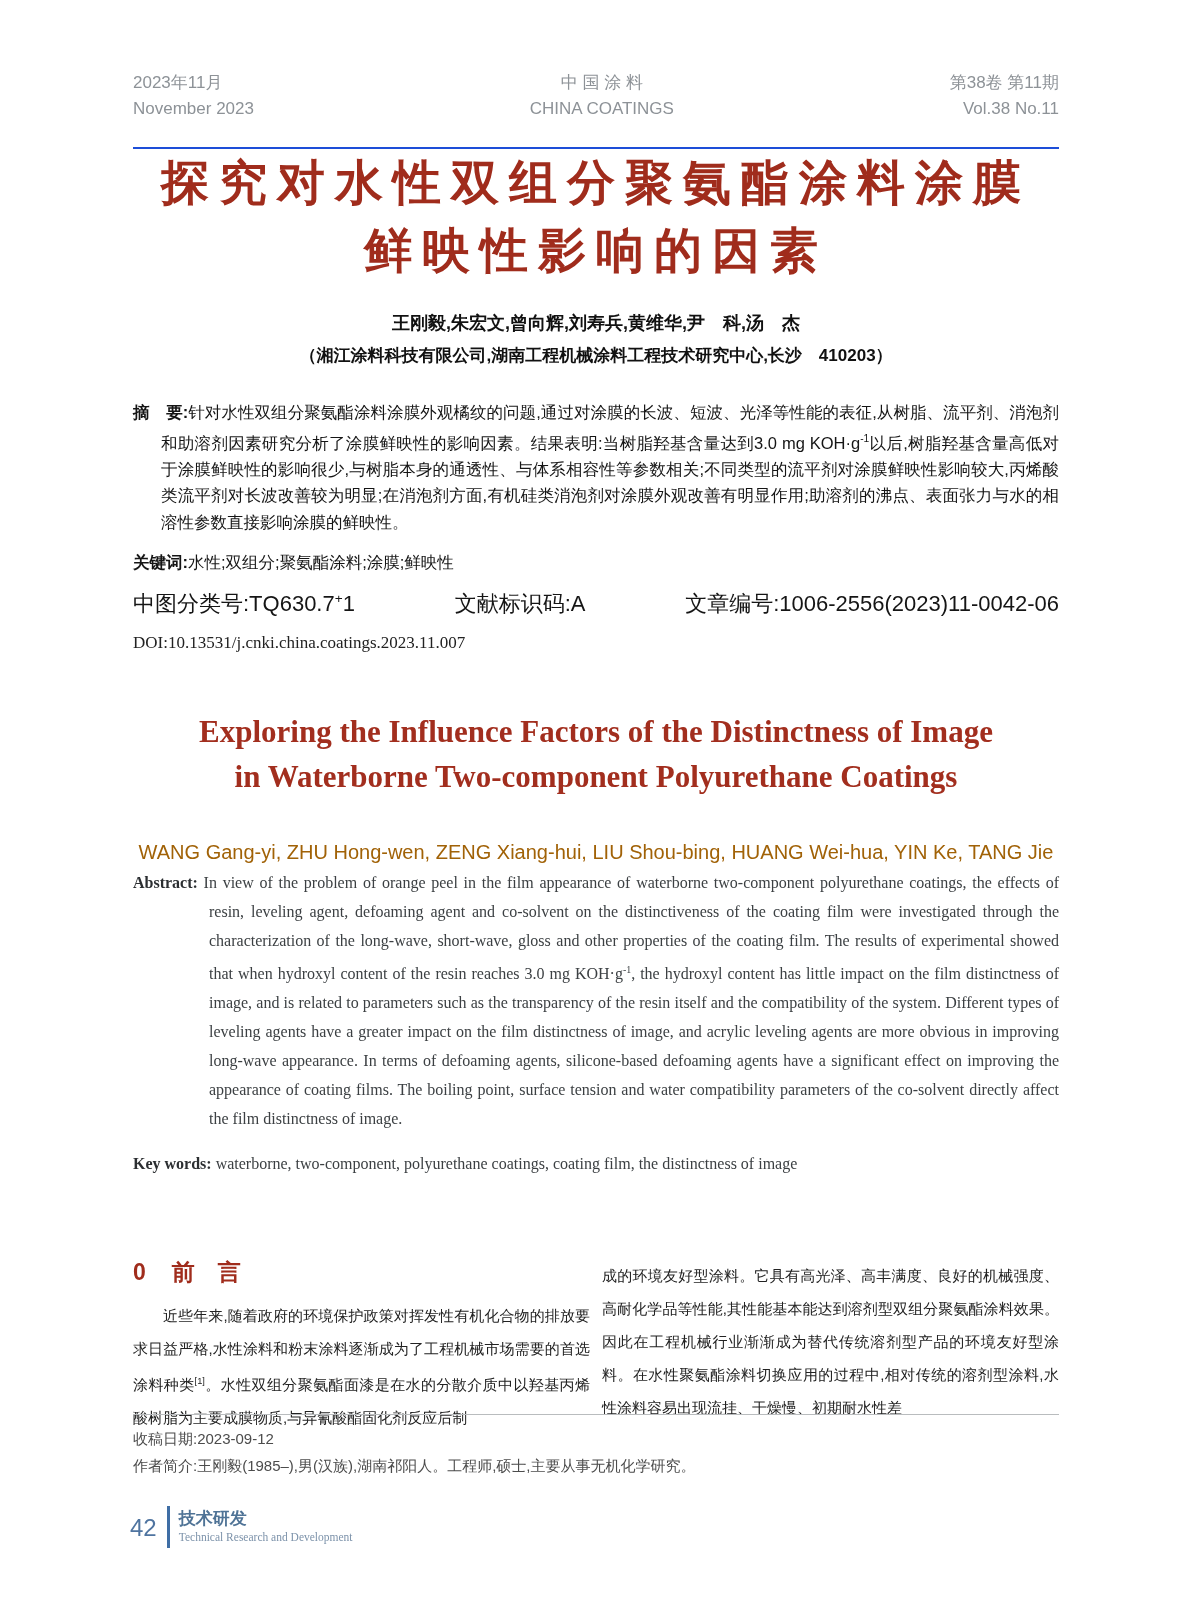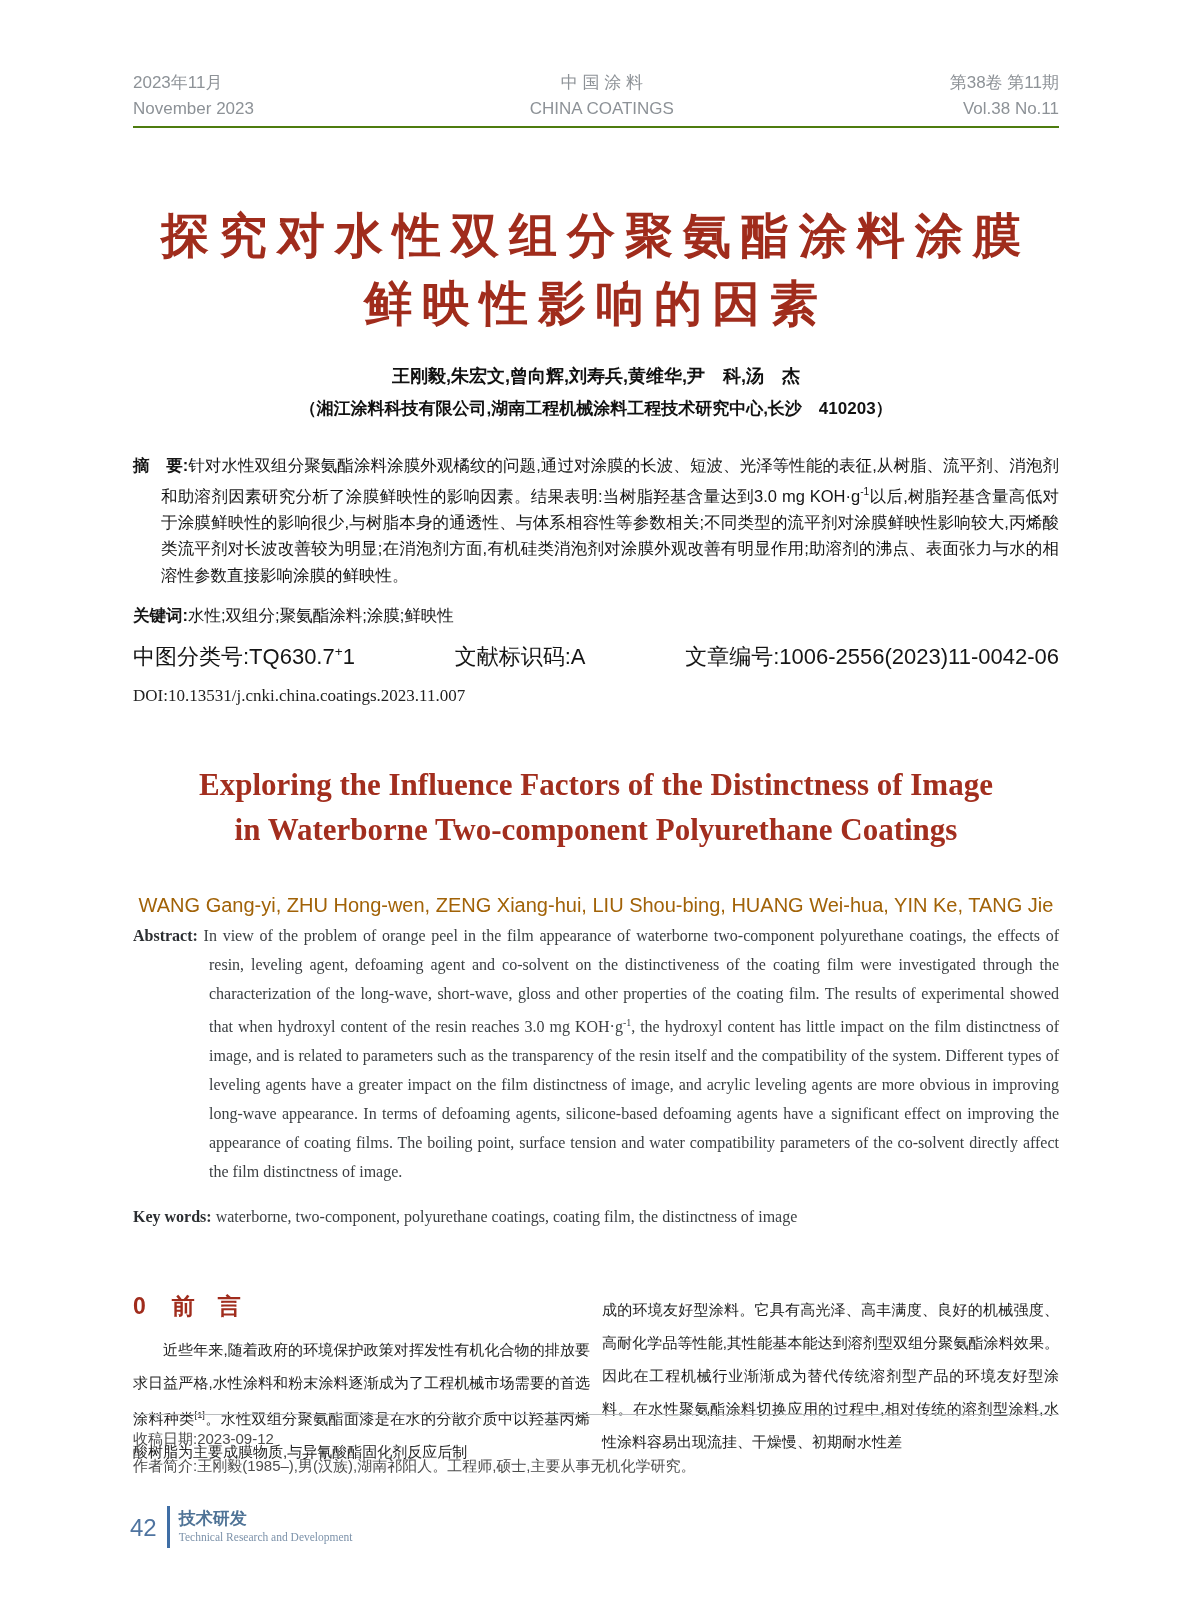--- a/index.html
+++ b/index.html
@@ -8,28 +8,28 @@
     width:1187px;height:1600px;
     background:#ffffff;
     overflow:hidden;
     font-family:"Liberation Sans","DejaVu Sans",sans-serif;
     color:#1f1f1f;
   }
   .content{position:absolute;left:133px;width:926px;top:0;}
 
   
   .jheader{display:flex;justify-content:space-between;align-items:flex-end;
-    padding-top:70px;padding-bottom:4px;border-bottom:2px solid #4d7c0f;
+    padding-top:70px;padding-bottom:25px;border-bottom:2px solid #1d4ed8;
     color:#8d9297;font-size:17px;line-height:26px;}
   .jheader .col{white-space:nowrap;}
   .jheader .c{text-align:center;}
   .jheader .r{text-align:right;}
 
   
-  .title-cn{margin-top:74px;text-align:center;color:#a02c1c;font-weight:bold;
+  .title-cn{text-align:center;color:#a02c1c;font-weight:bold;
     font-size:48px;line-height:68px;letter-spacing:10px;}
 
   .authors-cn{margin-top:26px;text-align:center;font-weight:bold;font-size:18px;color:#111;}
   .affil-cn{margin-top:9px;text-align:center;font-size:17px;font-weight:bold;color:#111;}
 
   
   .abs-cn{margin-top:32px;font-size:16.5px;line-height:26.5px;color:#151515;
     text-align:justify;padding-left:28px;text-indent:-28px;}
   .abs-cn .lbl{font-weight:bold;}
   .kw-cn{margin-top:3px;font-size:16.5px;color:#151515;}
@@ -50,21 +50,21 @@
   
   .abs-en{margin-top:4px;font-family:"Liberation Serif","DejaVu Serif",serif;
     font-size:16px;line-height:29px;color:#3c4043;text-align:justify;
     padding-left:76px;text-indent:-76px;}
   .abs-en .lbl{font-weight:bold;color:#2b2e31;}
   .kw-en{margin-top:2px;font-family:"Liberation Serif","DejaVu Serif",serif;
     font-size:16px;line-height:29px;color:#3c4043;}
   .kw-en .lbl{font-weight:bold;color:#2b2e31;}
 
   
-  .section{margin-top:60px;display:flex;gap:12px;}
+  .section{margin-top:79px;display:flex;gap:12px;}
   .colm{flex:1;min-width:0;}
   .sec-head{color:#a02c1c;font-weight:bold;font-size:23px;line-height:30px;}
   .sec-head .num{margin-right:26px;}
   .body-cn{font-size:15px;line-height:33px;color:#222;text-align:justify;margin:0;}
   .colm-l .body-cn{margin-top:12px;text-indent:2em;}
   .colm-r .body-cn{margin-top:2px;}
   sup{font-size:0.62em;}
 
   
   .bottom{position:absolute;left:133px;width:926px;top:1414px;

